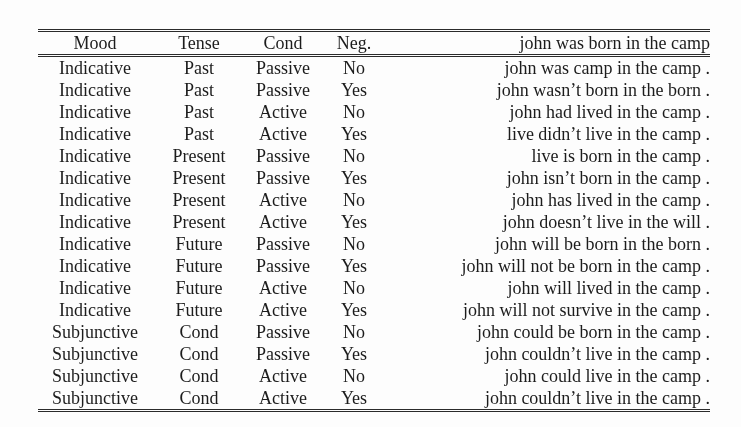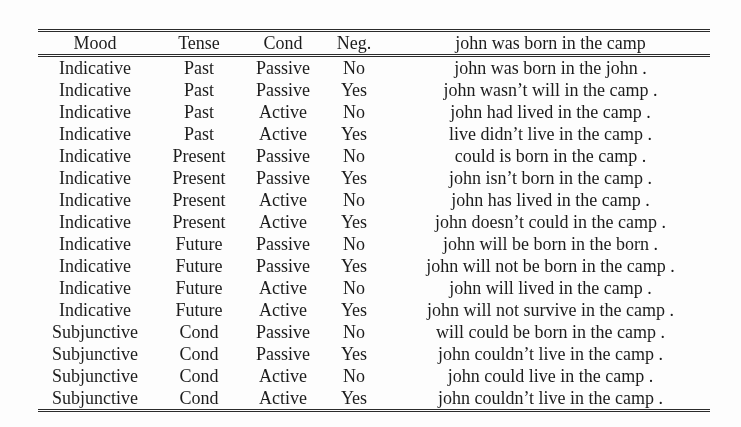--- a/index.html
+++ b/index.html
@@ -37,21 +37,21 @@
     overflow: hidden;
     font-weight: normal;
   }
   thead th {
     font-weight: normal;
   }
   .col-mood, .col-tense, .col-voice, .col-neg {
     text-align: center;
   }
   .col-sentence {
-    text-align: center;
+    text-align: right;
     padding-left: 3px;
   }
   colgroup .c-mood     { width: 114px; }
   colgroup .c-tense    { width: 94px; }
   colgroup .c-voice    { width: 74px; }
   colgroup .c-neg      { width: 68px; }
   colgroup .c-sentence { width: 322px; }
 </style>
 </head>
 <body>
@@ -72,70 +72,70 @@
         <th class="col-neg">Neg.</th>
         <th class="col-sentence">john was born in the camp</th>
       </tr>
   </thead>
   <tbody id="table-body">
       <tr>
         <td class="col-mood">Indicative</td>
         <td class="col-tense">Past</td>
         <td class="col-voice">Passive</td>
         <td class="col-neg">No</td>
-        <td class="col-sentence">john was born in the john .</td>
+        <td class="col-sentence">john was camp in the camp .</td>
       </tr>
       <tr>
         <td class="col-mood">Indicative</td>
         <td class="col-tense">Past</td>
         <td class="col-voice">Passive</td>
         <td class="col-neg">Yes</td>
-        <td class="col-sentence">john wasn’t will in the camp .</td>
+        <td class="col-sentence">john wasn’t born in the born .</td>
       </tr>
       <tr>
         <td class="col-mood">Indicative</td>
         <td class="col-tense">Past</td>
         <td class="col-voice">Active</td>
         <td class="col-neg">No</td>
         <td class="col-sentence">john had lived in the camp .</td>
       </tr>
       <tr>
         <td class="col-mood">Indicative</td>
         <td class="col-tense">Past</td>
         <td class="col-voice">Active</td>
         <td class="col-neg">Yes</td>
         <td class="col-sentence">live didn’t live in the camp .</td>
       </tr>
       <tr>
         <td class="col-mood">Indicative</td>
         <td class="col-tense">Present</td>
         <td class="col-voice">Passive</td>
         <td class="col-neg">No</td>
-        <td class="col-sentence">could is born in the camp .</td>
+        <td class="col-sentence">live is born in the camp .</td>
       </tr>
       <tr>
         <td class="col-mood">Indicative</td>
         <td class="col-tense">Present</td>
         <td class="col-voice">Passive</td>
         <td class="col-neg">Yes</td>
         <td class="col-sentence">john isn’t born in the camp .</td>
       </tr>
       <tr>
         <td class="col-mood">Indicative</td>
         <td class="col-tense">Present</td>
         <td class="col-voice">Active</td>
         <td class="col-neg">No</td>
         <td class="col-sentence">john has lived in the camp .</td>
       </tr>
       <tr>
         <td class="col-mood">Indicative</td>
         <td class="col-tense">Present</td>
         <td class="col-voice">Active</td>
         <td class="col-neg">Yes</td>
-        <td class="col-sentence">john doesn’t could in the camp .</td>
+        <td class="col-sentence">john doesn’t live in the will .</td>
       </tr>
       <tr>
         <td class="col-mood">Indicative</td>
         <td class="col-tense">Future</td>
         <td class="col-voice">Passive</td>
         <td class="col-neg">No</td>
         <td class="col-sentence">john will be born in the born .</td>
       </tr>
       <tr>
         <td class="col-mood">Indicative</td>
@@ -156,21 +156,21 @@
         <td class="col-tense">Future</td>
         <td class="col-voice">Active</td>
         <td class="col-neg">Yes</td>
         <td class="col-sentence">john will not survive in the camp .</td>
       </tr>
       <tr>
         <td class="col-mood">Subjunctive</td>
         <td class="col-tense">Cond</td>
         <td class="col-voice">Passive</td>
         <td class="col-neg">No</td>
-        <td class="col-sentence">will could be born in the camp .</td>
+        <td class="col-sentence">john could be born in the camp .</td>
       </tr>
       <tr>
         <td class="col-mood">Subjunctive</td>
         <td class="col-tense">Cond</td>
         <td class="col-voice">Passive</td>
         <td class="col-neg">Yes</td>
         <td class="col-sentence">john couldn’t live in the camp .</td>
       </tr>
       <tr>
         <td class="col-mood">Subjunctive</td>

